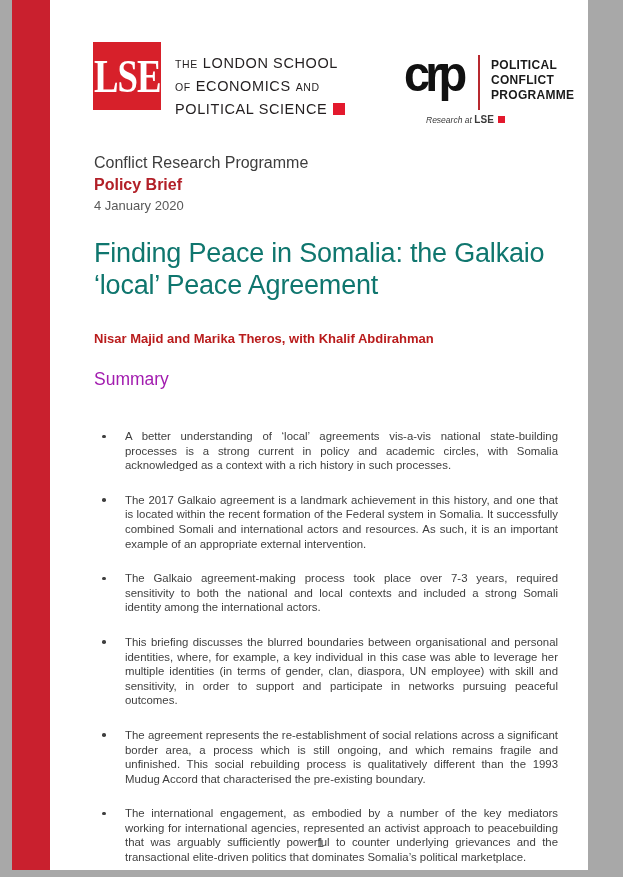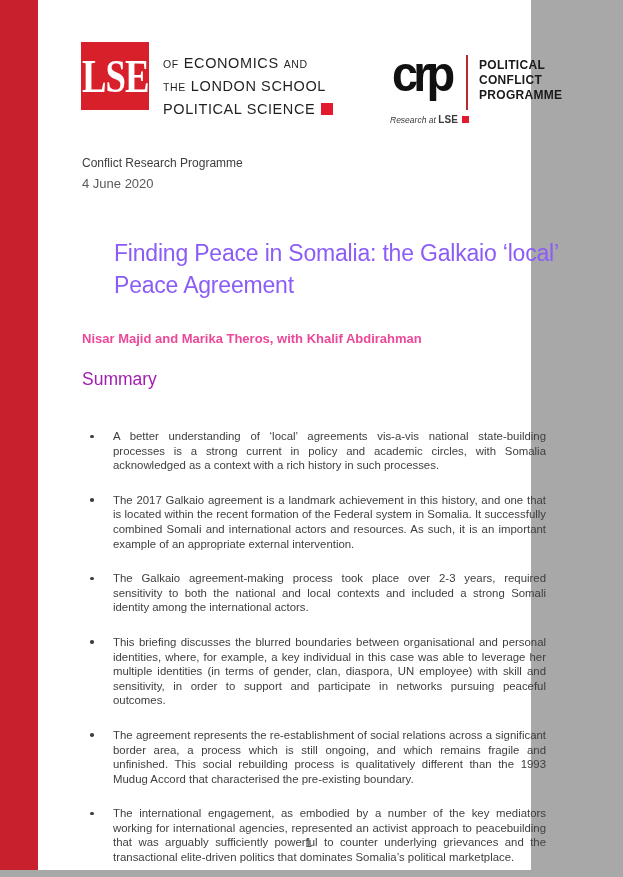--- a/index.html
+++ b/index.html
@@ -4,22 +4,22 @@
 <style>
   * { margin:0; padding:0; box-sizing:border-box; }
   html,body { width:623px; height:877px; }
   body {
     background:#a8a8a8;
     font-family:"Liberation Sans", sans-serif;
     position:relative;
     overflow:hidden;
   }
   .page {
-    position:absolute; left:0; top:0;
-    width:531px; height:870px;
+    position:absolute; left:12px; top:0;
+    width:576px; height:870px;
     background:#ffffff;
   }
   .sidebar {
     position:absolute; left:0; top:0;
     width:38px; height:870px;
     background:#c9202e;
   }
 
   
   .lse-square {
@@ -70,48 +70,47 @@
   .crp-title {
     position:absolute; left:89px; top:6px;
     font-size:12px; font-weight:bold;
     color:#1a1a1a; line-height:15px;
     letter-spacing:0.3px; white-space:nowrap;
   }
   .crp-tagline {
     position:absolute; left:0px; top:62px;
     font-size:9px; color:#3a3a3a; white-space:nowrap;
   }
-  .crp-tagline .it { font-style:italic; font-size:8.5px; }
+  .crp-tagline .it { font-style:italic; font-size:8.5px;margin-left:24px; }
   .crp-tagline .b { font-weight:bold; font-size:10px; }
   .red-chip-sm {
     display:inline-block;
     width:7px; height:7px;
     background:#e3192d;
     margin-left:4px;
   }
 
   
   .meta { position:absolute; left:82px; top:152px; }
-  .meta-programme { font-size:12px; color:#3d3d3d; line-height:22px; }
+  .meta-programme { font-size:16px; color:#3d3d3d; line-height:22px; }
   .meta-doctype  { font-size:16px; font-weight:bold; color:#b22028; line-height:22px; }
   .meta-date     { font-size:13px; color:#595959; line-height:19px; }
 
   
   .title {
     position:absolute; left:82px; top:237px;
     width:484px;
-    font-size:23px;
-    color:#8b5cf6;
+    font-size:27px;
+    color:#0f766e;
     line-height:32px;
     letter-spacing:-0.2px;
-    margin-left:32px;
   }
   .authors {
     position:absolute; left:82px; top:331px;
-    font-size:13px; font-weight:bold; color:#ec4899;
+    font-size:13px; font-weight:bold; color:#b91c1c;
   }
   .summary-heading {
     position:absolute; left:82px; top:369px;
     font-size:17.5px; font-weight:normal; color:#a21caf;
   }
   .bullets {
     position:absolute; left:82px; top:409px;
     width:464px;
     list-style:none;
   }
@@ -145,52 +144,53 @@
 <body>
 
 <div class="page">
 
   <div class="sidebar"></div>
 
   <div class="lse-square">
     <span class="lse-monogram">LSE</span>
   </div>
   <div class="lse-wordmark">
+    <div><span class="sm">THE</span> <span class="lg">LONDON SCHOOL</span></div>
     <div><span class="sm">OF</span> <span class="lg">ECONOMICS</span> <span class="sm">AND</span></div>
-    <div><span class="sm">THE</span> <span class="lg">LONDON SCHOOL</span></div>
     <div><span class="lg">POLITICAL SCIENCE</span><span class="red-chip"></span></div>
   </div>
 
   <div class="crp-block">
     <div class="crp-monogram">crp</div>
     <div class="crp-divider"></div>
     <div class="crp-title">
       <div>POLITICAL</div>
       <div>CONFLICT</div>
       <div>PROGRAMME</div>
     </div>
     <div class="crp-tagline">
       <span class="it">Research at</span>
       <span class="b">LSE</span><span class="red-chip-sm"></span>
     </div>
   </div>
 
   <div class="meta">
     <div class="meta-programme">Conflict Research Programme</div>
-    <div class="meta-date">4 June 2020</div>
+    <div class="meta-doctype">Policy Brief</div>
+    <div class="meta-date">4 January 2020</div>
   </div>
 
   <div class="title">Finding Peace in Somalia: the Galkaio ‘local’ Peace Agreement</div>
   <div class="authors">Nisar Majid and Marika Theros, with Khalif Abdirahman</div>
   <div class="summary-heading">Summary</div>
 
   <ul class="bullets">
       <li>A better understanding of ‘local’ agreements vis-a-vis national state-building processes is a strong current in policy and academic circles, with Somalia acknowledged as a context with a rich history in such processes.</li>
       <li>The 2017 Galkaio agreement is a landmark achievement in this history, and one that is located within the recent formation of the Federal system in Somalia. It successfully combined Somali and international actors and resources. As such, it is an important example of an appropriate external intervention.</li>
-      <li>The Galkaio agreement-making process took place over 2-3 years, required sensitivity to both the national and local contexts and included a strong Somali identity among the international actors.</li>
+      <li>The Galkaio agreement-making process took place over 7-3 years, required sensitivity to both the national and local contexts and included a strong Somali identity among the international actors.</li>
       <li>This briefing discusses the blurred boundaries between organisational and personal identities, where, for example, a key individual in this case was able to leverage her multiple identities (in terms of gender, clan, diaspora, UN employee) with skill and sensitivity, in order to support and participate in networks pursuing peaceful outcomes.</li>
       <li>The agreement represents the re-establishment of social relations across a significant border area, a process which is still ongoing, and which remains fragile and unfinished. This social rebuilding process is qualitatively different than the 1993 Mudug Accord that characterised the pre-existing boundary.</li>
       <li>The international engagement, as embodied by a number of the key mediators working for international agencies, represented an activist approach to peacebuilding that was arguably sufficiently powerful to counter underlying grievances and the transactional elite-driven politics that dominates Somalia’s political marketplace.</li>
     </ul>
 
   <div class="page-number">1</div>
 
 </div>
 
 </body></html>

